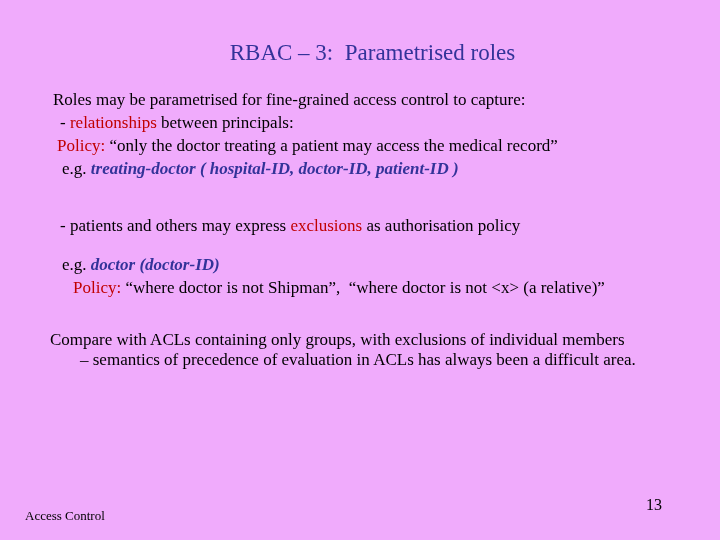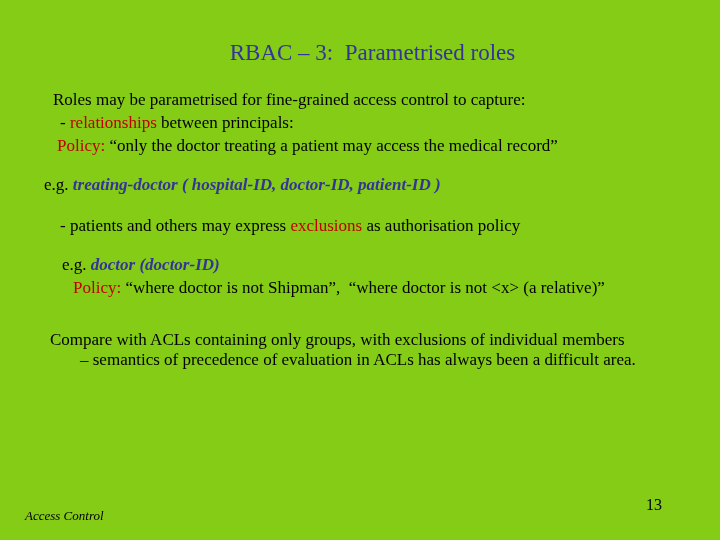--- a/index.html
+++ b/index.html
@@ -12,21 +12,21 @@
       height: 540px;
       position: relative;
       overflow: hidden;
       font-family: "Liberation Serif", "DejaVu Serif", serif;
       color: #000000;
     }
     .slide {
       position: absolute;
       left: 0; top: 0;
       width: 720px; height: 540px;
-      background: #84cc16;
+      background: #f0abfc;
     }
     .title {
       position: absolute;
       left: 0;
       top: 40px;
       width: 745px;
       text-align: center;
       font-size: 23px;
       color: #333399;
       white-space: pre;
@@ -39,21 +39,20 @@
     }
     .red { color: #c00000; }
     .blue-bi { color: #333399; font-weight: bold; font-style: italic; }
     .ital { }
     .footer-left {
       position: absolute;
       left: 25px;
       top: 508px;
       font-size: 13px;
       white-space: pre;
-      font-style: italic;
     }
     .footer-right {
       position: absolute;
       left: 646px;
       top: 496px;
       font-size: 16px;
     }
   </style>
 </head>
 <body>
@@ -61,21 +60,21 @@
 <div class="slide">
 
   <div class="title">RBAC – 3:  Parametrised roles</div>
 
   <div class="line" style="left:53px; top:90px;">Roles may be parametrised for fine-grained access control to capture:</div>
 
   <div class="line" style="left:60px; top:113px;"><span>- </span><span class="red">relationships</span><span> between principals:</span></div>
 
   <div class="line" style="left:57px; top:136px;"><span class="red">Policy:</span><span> “</span><span class="ital">only the doctor treating a patient may access the medical record</span><span>”</span></div>
 
-  <div class="line" style="left:44px; top:159px;margin-top:16px;"><span>e.g. </span><span class="blue-bi">treating-doctor ( hospital-ID, doctor-ID, patient-ID )</span></div>
+  <div class="line" style="left:62px; top:159px;"><span>e.g. </span><span class="blue-bi">treating-doctor ( hospital-ID, doctor-ID, patient-ID )</span></div>
 
   <div class="line" style="left:60px; top:216px;"><span>- patients and others may express </span><span class="red">exclusions</span><span> as authorisation policy</span></div>
 
   <div class="line" style="left:62px; top:255px;"><span>e.g. </span><span class="blue-bi">doctor (doctor-ID)</span></div>
 
   <div class="line" style="left:53px; top:278px;margin-left:20px;"><span class="red">Policy:</span><span> “</span><span class="ital">where doctor is not Shipman</span><span>”,  “</span><span class="ital">where doctor is not &lt;x&gt; (a relative)</span><span>”</span></div>
 
   <div class="line" style="left:50px; top:330px;">Compare with ACLs containing only groups, with exclusions of individual members</div>
   <div class="line" style="left:80px; top:350px;">– semantics of precedence of evaluation in ACLs has always been a difficult area.</div>
 

